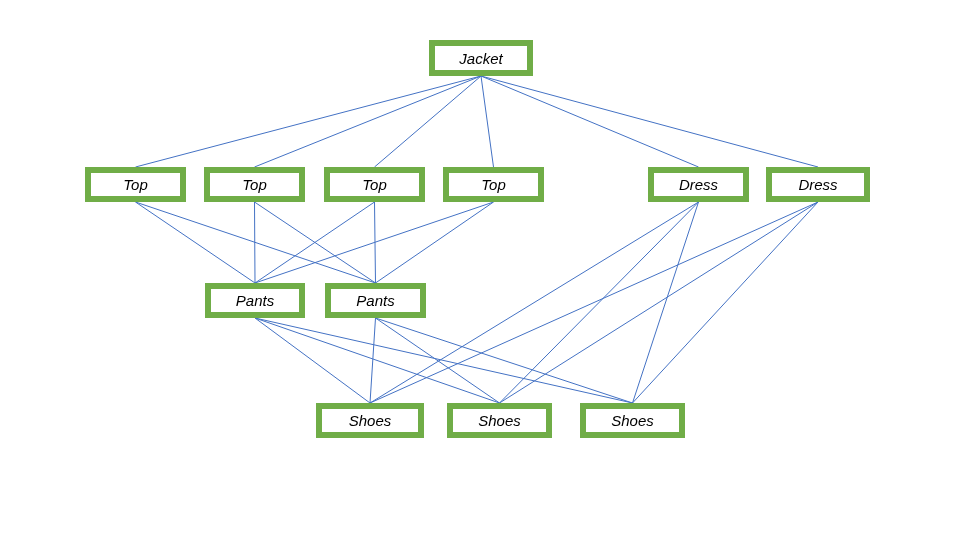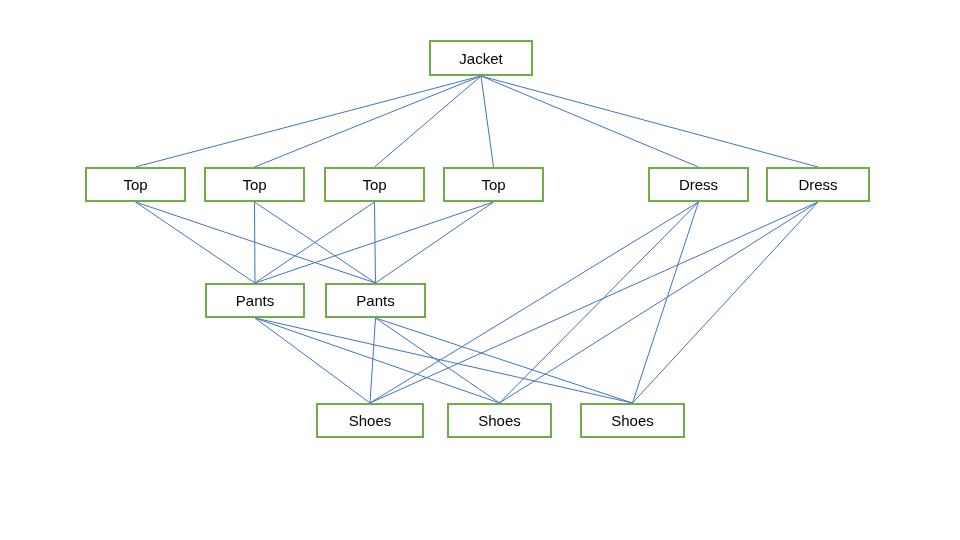--- a/index.html
+++ b/index.html
@@ -24,25 +24,26 @@
     left: 0;
     top: 0;
     width: 960px;
     height: 540px;
     pointer-events: none;
   }
   .node {
     position: absolute;
     box-sizing: border-box;
     background: #ffffff;
-    border: 2px solid #6d28d9;
+    border: 6px solid #6d28d9;
     display: flex;
     align-items: center;
     justify-content: center;
     z-index: 2;
+    font-style: italic;
   }
   .node-label {
     font-family: "Liberation Sans", sans-serif;
     font-size: 15px;
     color: #000000;
     line-height: 1;
     white-space: nowrap;
   }
 </style>
 </head>

